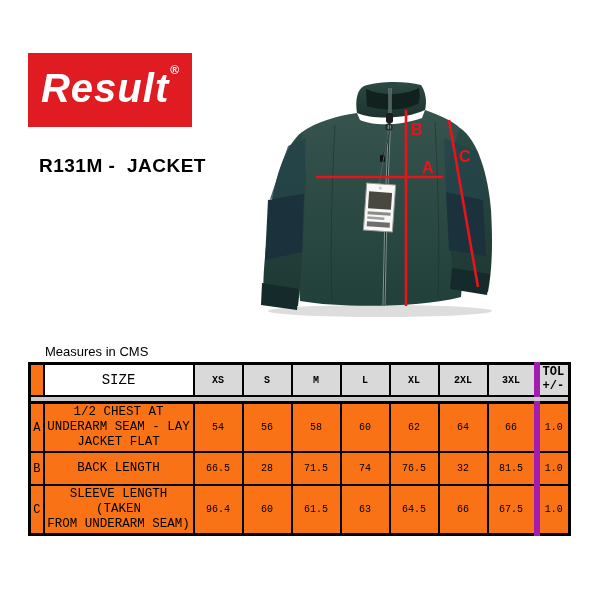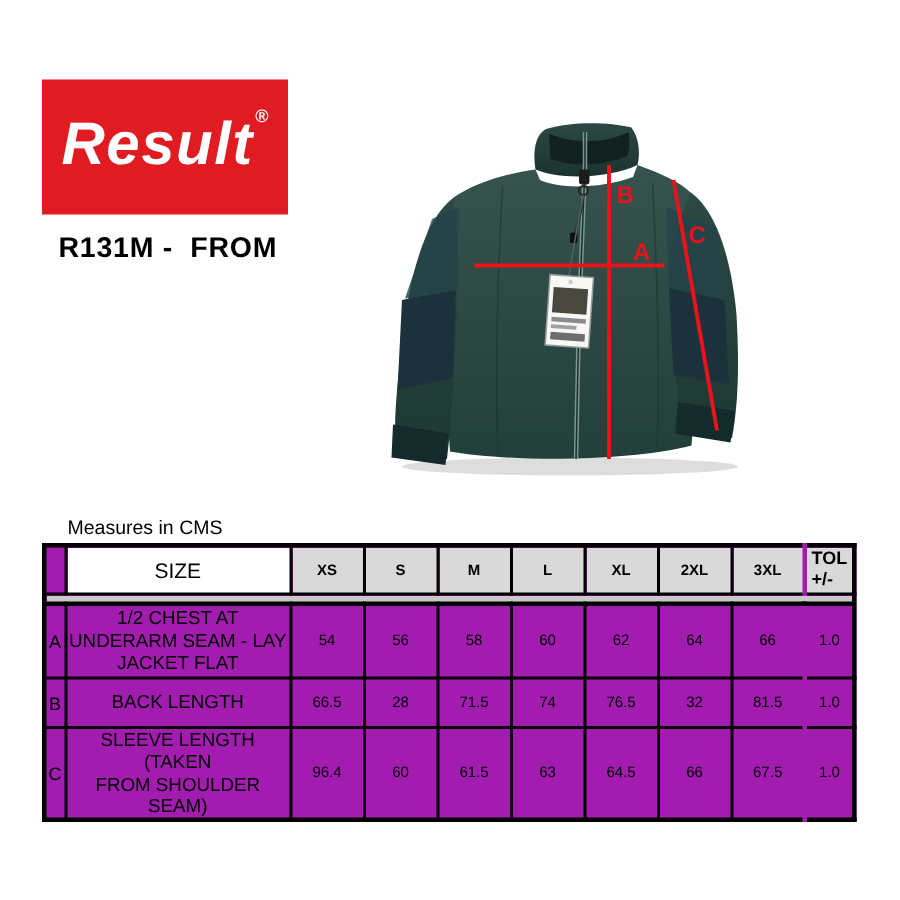--- a/index.html
+++ b/index.html
@@ -3,21 +3,21 @@
 <meta charset="utf-8">
 <style>
   html,body{margin:0;padding:0;}
   body{
     width:600px;height:600px;position:relative;background:#ffffff;
     font-family:"Liberation Sans", sans-serif;color:#000;overflow:hidden;
   }
 
   
   .logo-box{
-    position:absolute;left:28px;top:53px;width:164px;height:90px;
+    position:absolute;left:28px;top:53px;width:164px;height:74px;
     background:#e01b22;display:flex;align-items:center;justify-content:center;
   }
   .logo-text{
     color:#fff;font-weight:bold;font-style:italic;font-size:40px;
     letter-spacing:1px;line-height:1;position:relative;top:-2px;
   }
   .logo-reg{
     color:#fff;font-size:12px;font-style:normal;vertical-align:super;
     position:relative;top:-14px;left:1px;font-weight:bold;
   }
@@ -30,53 +30,53 @@
 
   
   .jacket-wrap{position:absolute;left:240px;top:80px;width:285px;height:240px;}
 
   
   .measures-note{position:absolute;left:45px;top:344px;font-size:13px;}
 
   
   table.size-table{
     position:absolute;left:28px;top:362px;border-collapse:collapse;
-    border:3px solid #000;table-layout:fixed;background:#a21caf;
+    border:3px solid #000;table-layout:fixed;background:#f97316;font-family:Liberation Mono, monospace;
   }
   .size-table td,.size-table th{
     border:2px solid #000;text-align:center;vertical-align:middle;
     padding:0;font-weight:normal;font-size:10px;overflow:hidden;
   }
   .size-table th.size-head{font-size:14px;background:#fff;}
   .size-table th.sz{background:#d9d9d9;font-weight:bold;}
   .size-table th.tol-col{
     background:#d9d9d9;font-weight:bold;font-size:12px;text-align:left;
     padding-left:3px;line-height:1.15;
   }
-  .size-table td.tol-col, .size-table th.tol-col{border-left:3px solid #a21caf;}
+  .size-table td.tol-col, .size-table th.tol-col{border-left:6px solid #a21caf;}
   .size-table tr.hdr th{height:30px;}
   .size-table tr.sep td{
     height:4px;background:#c9c9c9;border-top:2px solid #000;
     border-bottom:3px solid #000;padding:0;
   }
   .size-table tr.row-a td{height:47px;}
   .size-table tr.row-b td{height:31px;}
   .size-table tr.row-c td{height:47px;}
   .size-table td.letter{font-size:12px;padding:0;}
   .size-table td.rowlabel{font-size:12.5px;line-height:1.18;text-align:center;}
   .size-table td.rowlabel span{display:block;}
 </style>
 </head>
 <body>
 
 <div class="logo-box">
   <span class="logo-text"><span>Result</span><span class="logo-reg">®</span></span>
 </div>
 
-<div class="model-code">R131M -  FROM</div>
+<div class="model-code">R131M -  JACKET</div>
 
 <div class="jacket-wrap">
 <svg width="285" height="240" viewBox="0 0 285 240" xmlns="http://www.w3.org/2000/svg">
   <defs>
     <linearGradient id="bodyGrad" x1="0" y1="0" x2="0" y2="1">
       <stop offset="0" stop-color="#36544d"></stop>
       <stop offset="1" stop-color="#22403a"></stop>
     </linearGradient>
     <linearGradient id="sleeveGrad" x1="0" y1="0" x2="0" y2="1">
       <stop offset="0" stop-color="#2c4a44"></stop>
@@ -200,21 +200,21 @@
     <td>76.5</td>
     <td>32</td>
     <td>81.5</td>
     <td class="tol-col" style="text-align:center;font-weight:normal;">1.0</td>
   </tr>
 
   <tr class="row-c">
     <td class="letter">C</td>
     <td class="rowlabel">
       <span>SLEEVE LENGTH (TAKEN</span>
-      <span>FROM SHOULDER SEAM)</span>
+      <span>FROM UNDERARM SEAM)</span>
     </td>
     <td>96.4</td>
     <td>60</td>
     <td>61.5</td>
     <td>63</td>
     <td>64.5</td>
     <td>66</td>
     <td>67.5</td>
     <td class="tol-col" style="text-align:center;font-weight:normal;">1.0</td>
   </tr>

